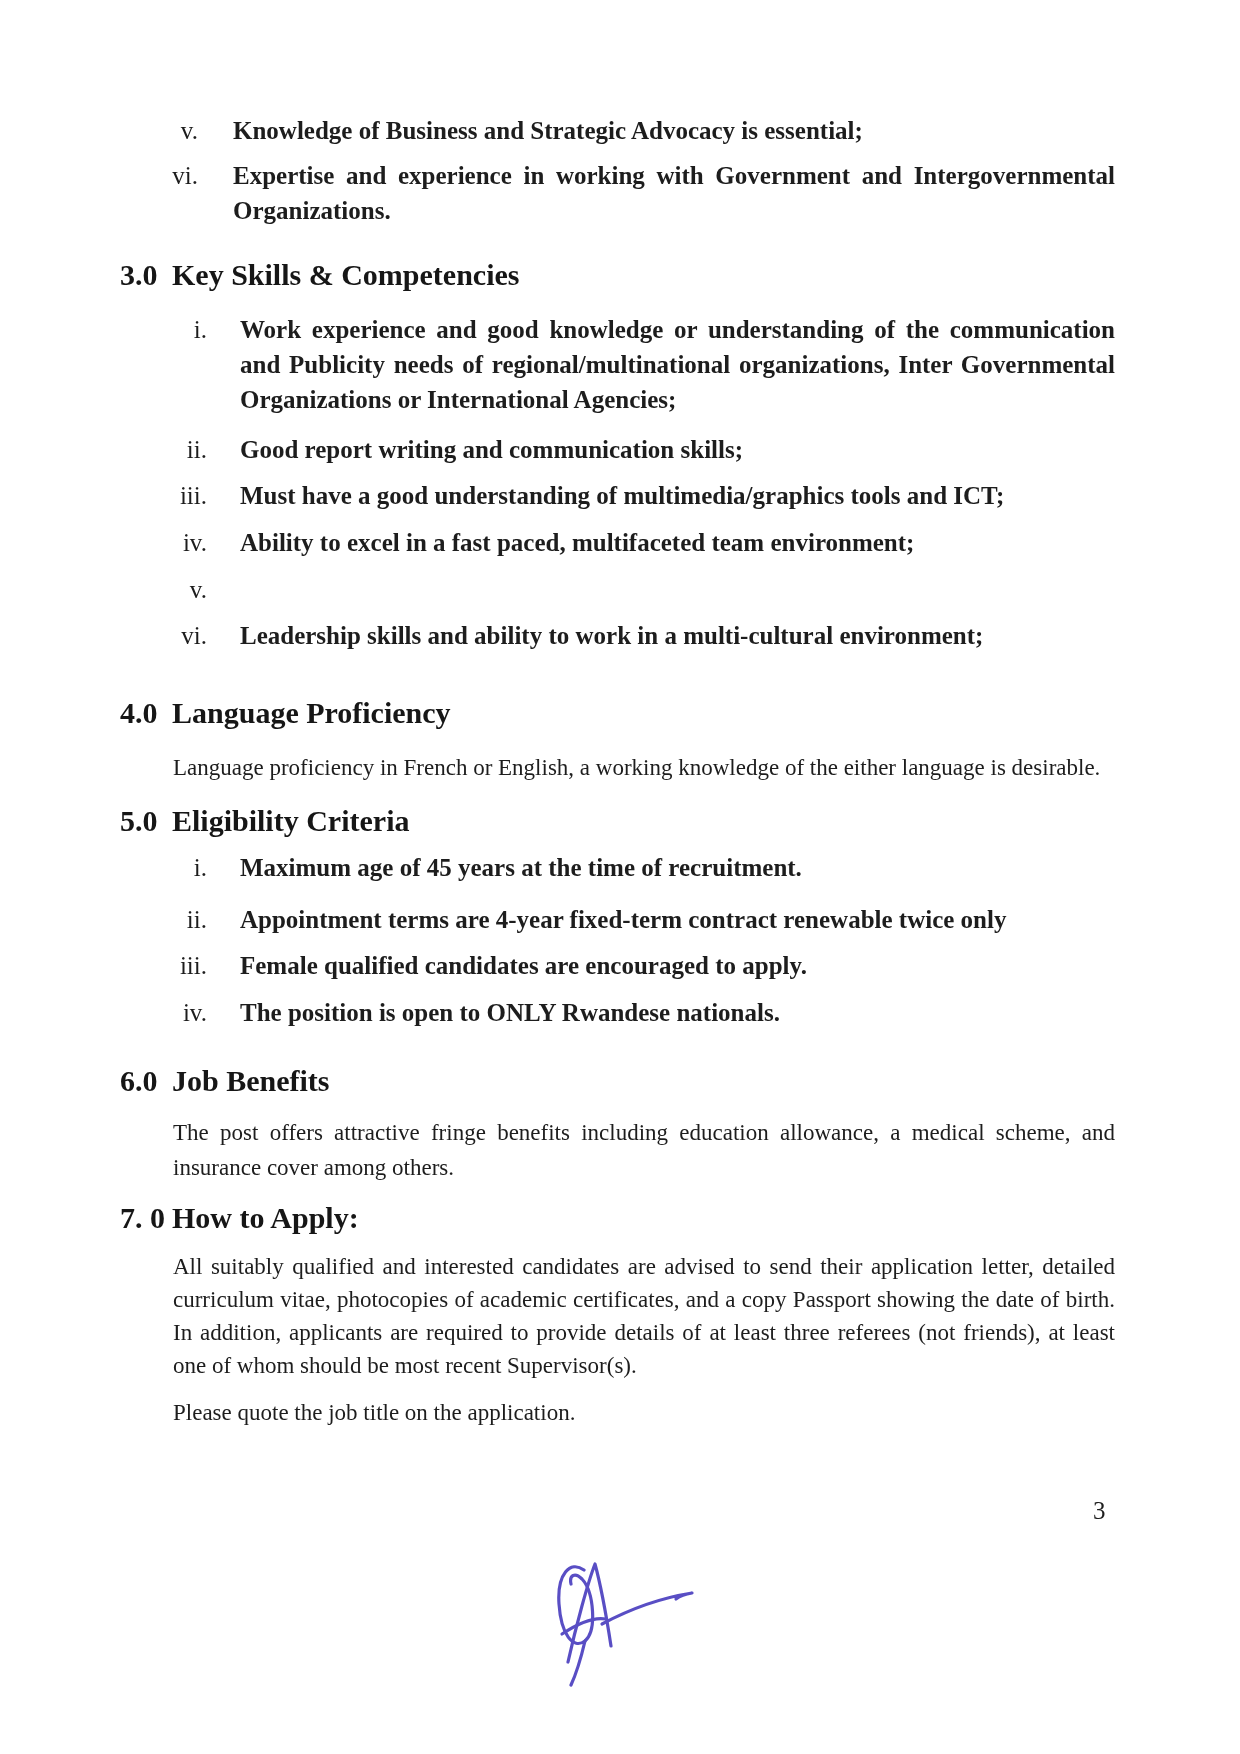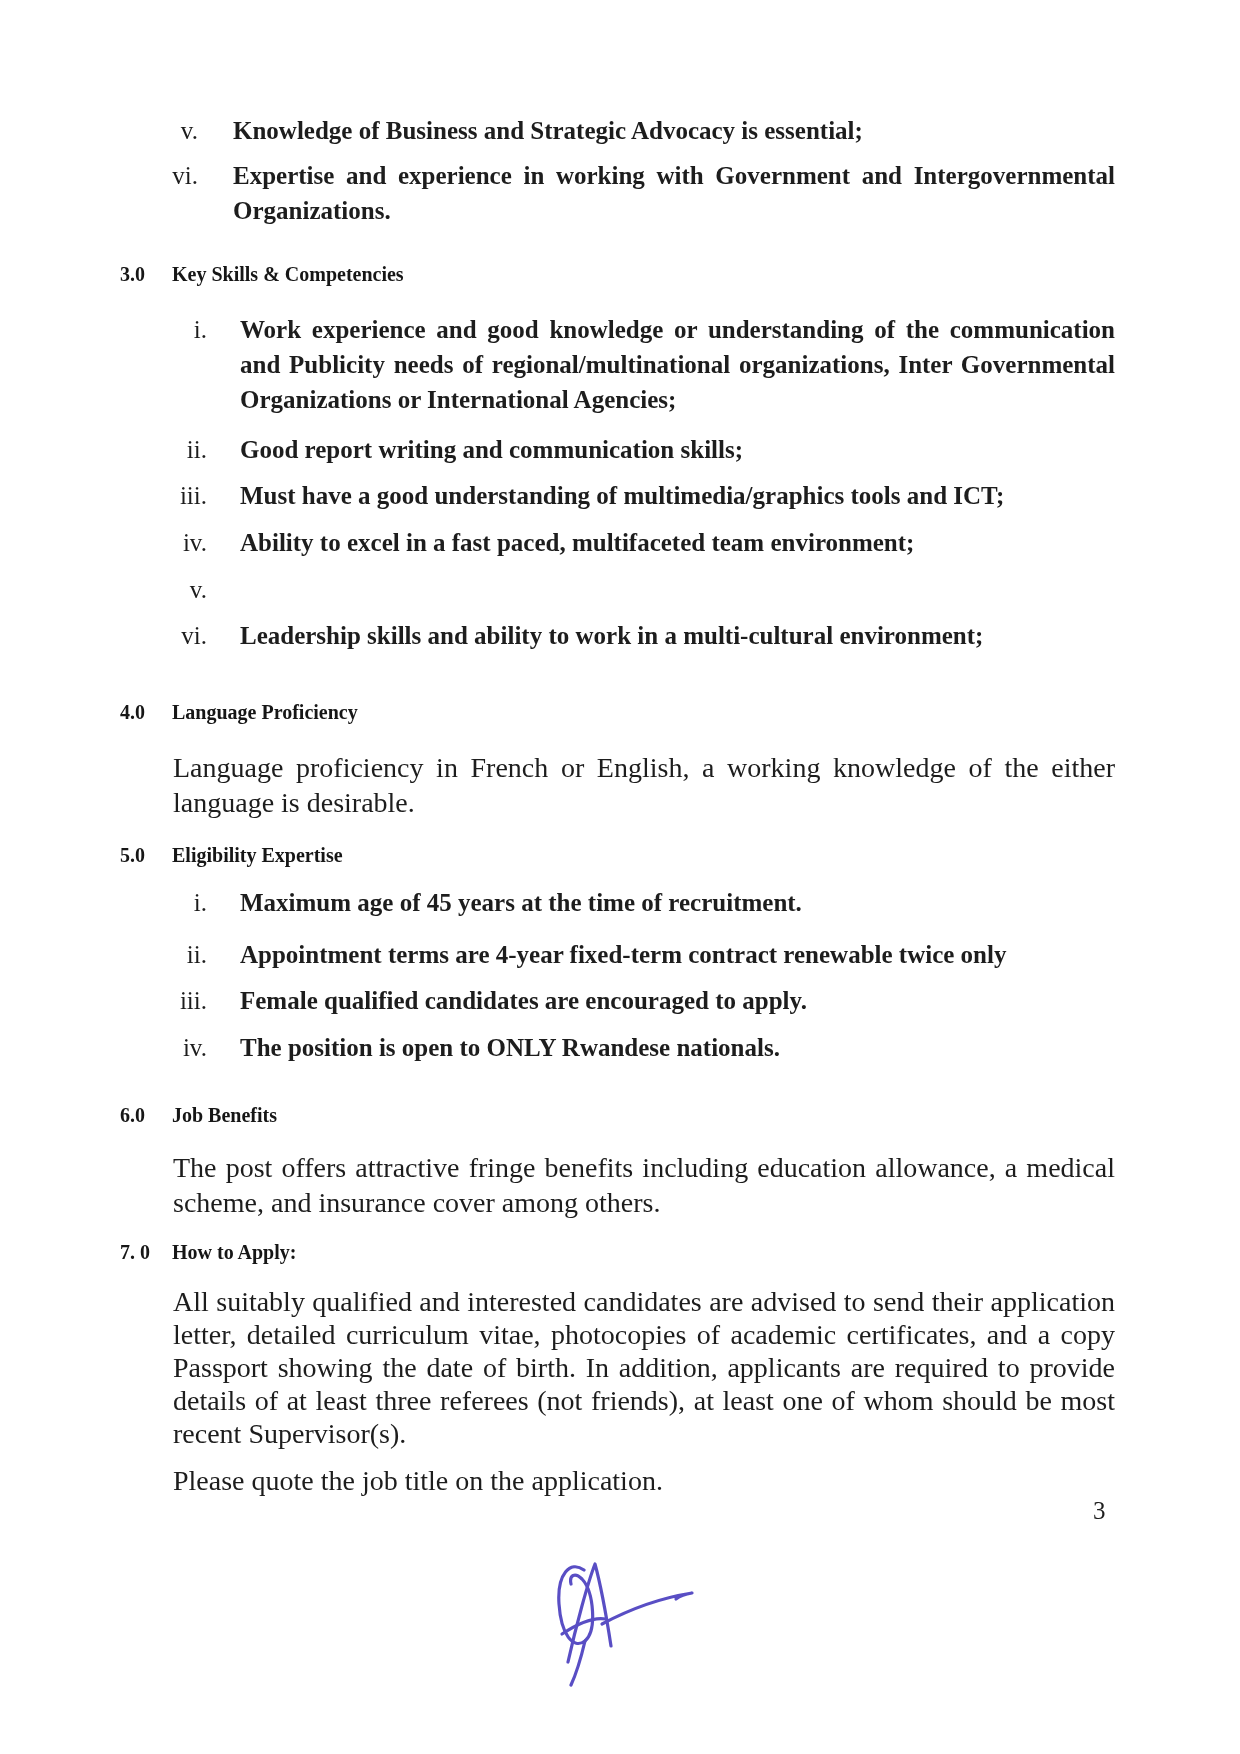--- a/index.html
+++ b/index.html
@@ -14,23 +14,23 @@
   }
   .content {
     position:absolute;
     left:120px; right:125px; top:0;
   }
   .item { display:flex; font-size:25px; line-height:35px; }
   .item .num { flex:none; width:87px; text-align:right; white-space:nowrap; }
   .item .text { flex:1; margin-left:33px; text-align:justify;font-weight:bold; }
   .item.intro .num { width:78px; }
   .item.intro .text { margin-left:35px; }
-  .heading { display:flex; font-size:20px; line-height:35px; font-weight:700; color:#161616; }
+  .heading { display:flex; font-size:30px; line-height:35px; font-weight:700; color:#161616; }
   .heading .hnum { flex:none; width:52px; white-space:nowrap; }
-  .para { margin-left:53px; font-size:28px; line-height:35px; text-align:justify; }
+  .para { margin-left:53px; font-size:23px; line-height:35px; text-align:justify; }
 
   
   #intro-0 { margin-top:113px; }
   #intro-1 { margin-top:10px; }
   #h-0 { margin-top:29px; }
   #s0-i0 { margin-top:20px; }
   #s0-i1 { margin-top:15px; }
   #s0-i2 { margin-top:11px; }
   #s0-i3 { margin-top:12px; }
   #s0-i4 { margin-top:12px; }
@@ -100,21 +100,21 @@
         <span class="num">vi.</span>
         <span class="text">Leadership skills and ability to work in a multi-cultural environment;</span>
       </div>
       <div class="heading" id="h-1">
         <span class="hnum">4.0</span>
         <span class="htitle">Language Proficiency</span>
       </div>
       <div class="para" id="s1-p0">Language proficiency in French or English, a working knowledge of the either language is desirable.</div>
       <div class="heading" id="h-2">
         <span class="hnum">5.0</span>
-        <span class="htitle">Eligibility Expertise</span>
+        <span class="htitle">Eligibility Criteria</span>
       </div>
       <div class="item " id="s2-i0">
         <span class="num">i.</span>
         <span class="text">Maximum age of 45 years at the time of recruitment.</span>
       </div>
       <div class="item " id="s2-i1">
         <span class="num">ii.</span>
         <span class="text">Appointment terms are 4-year fixed-term contract renewable twice only</span>
       </div>
       <div class="item " id="s2-i2">

